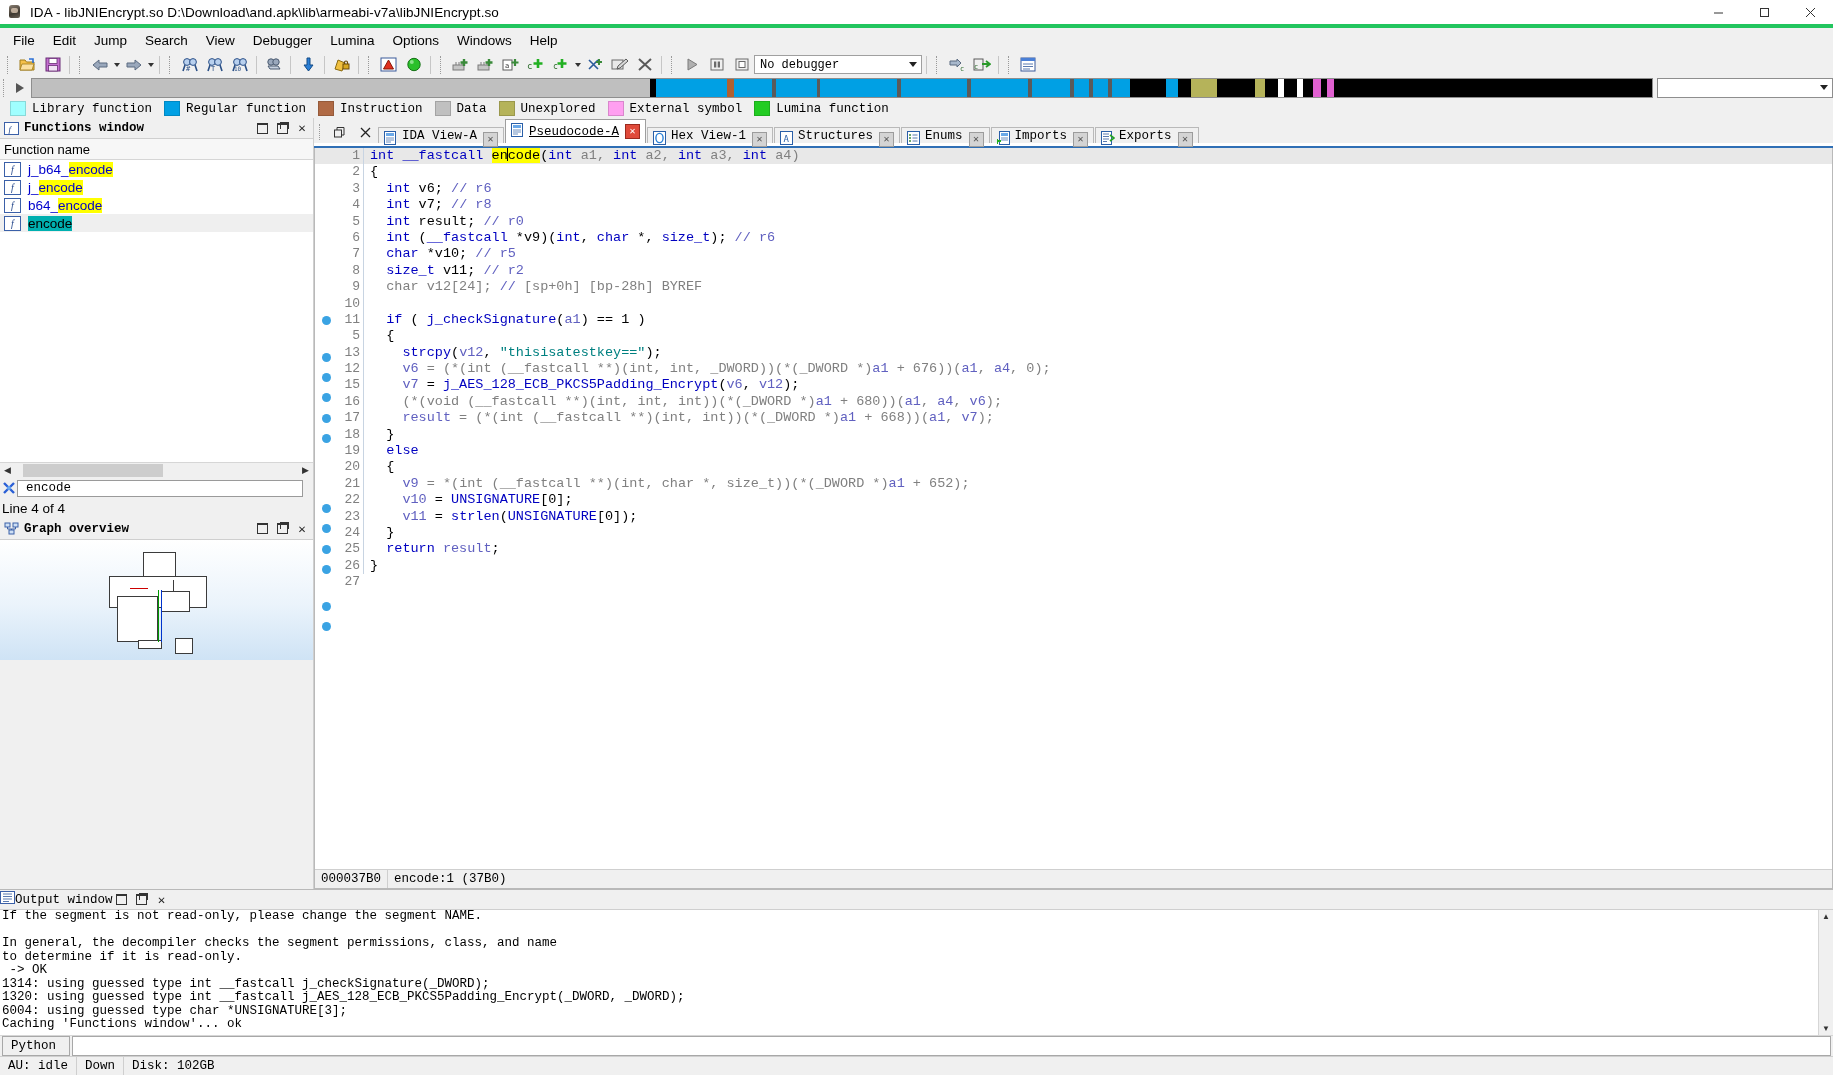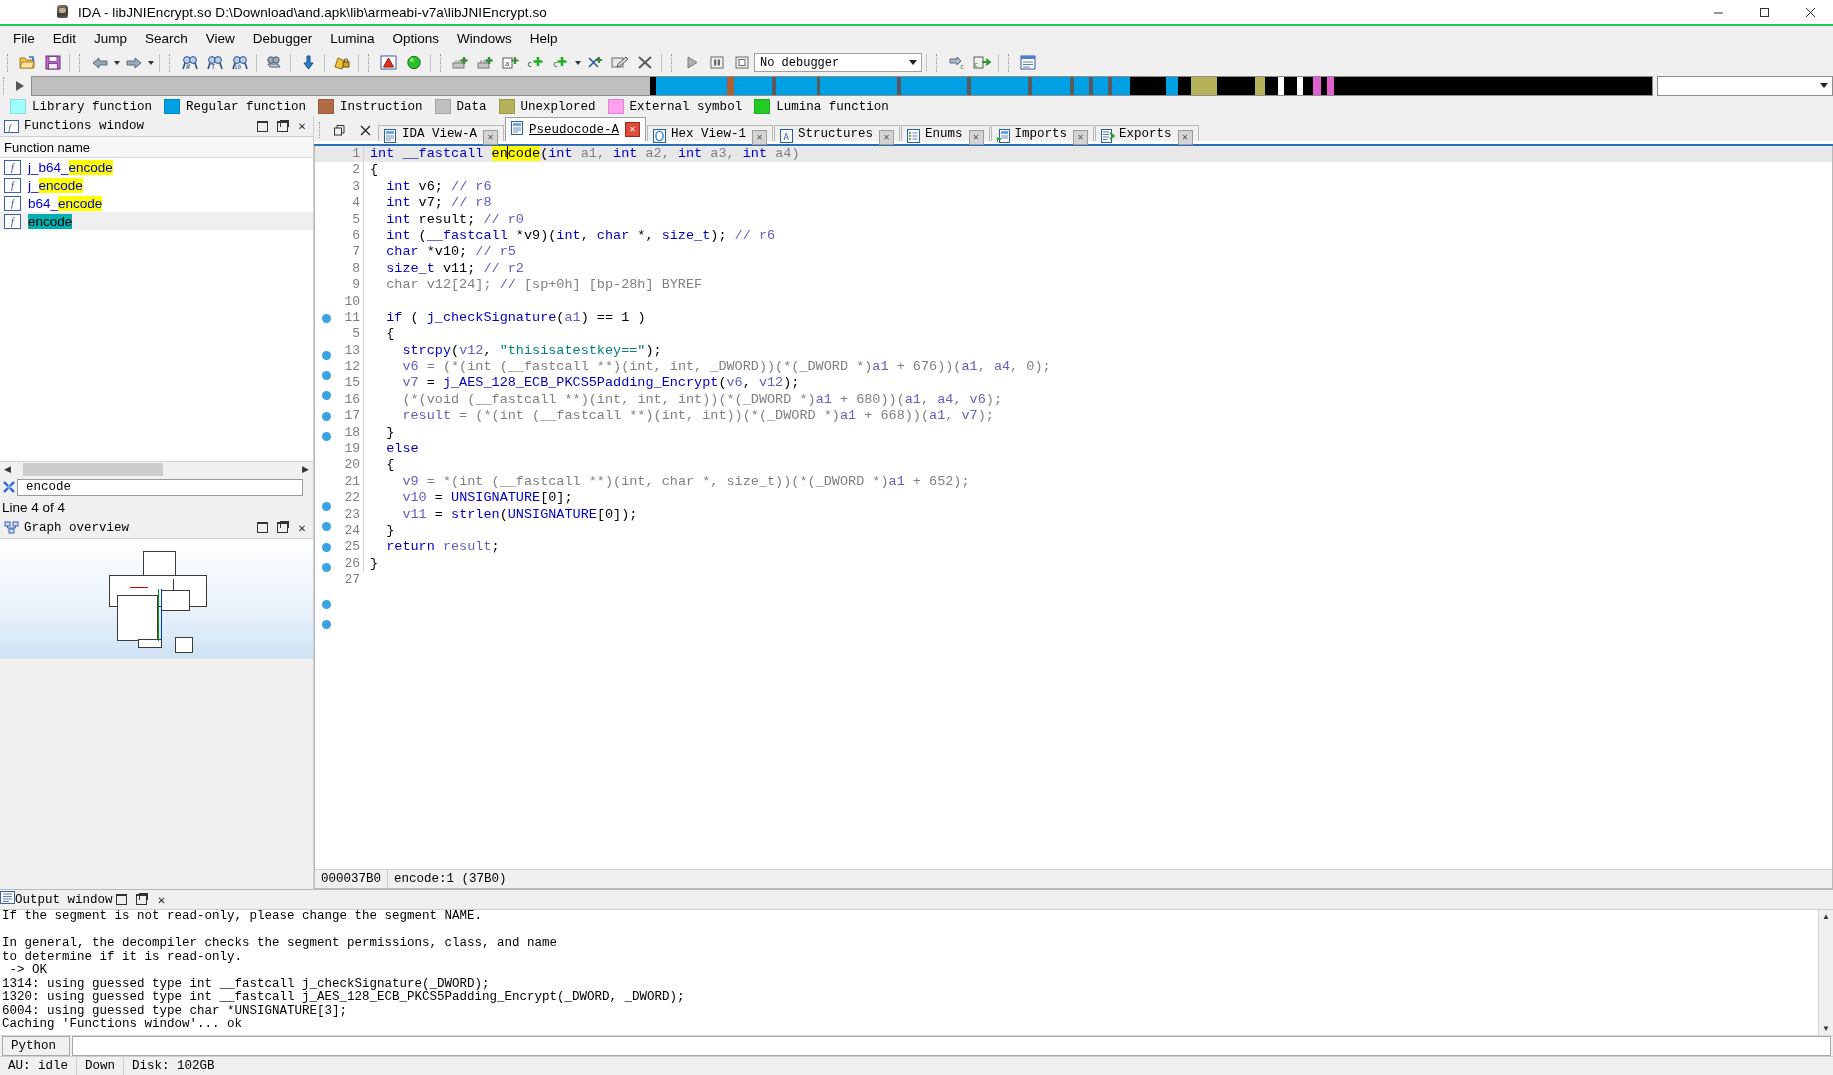--- a/index.html
+++ b/index.html
@@ -5,21 +5,21 @@
   html,body{margin:0;padding:0;}
   body{
     width:1833px;height:1075px;overflow:hidden;
     font-family:"Liberation Sans", sans-serif;
     font-size:13px;color:#000;background:#f0f0f0;
     -webkit-font-smoothing:none;
   }
   .app{width:1833px;height:1075px;position:relative;display:flex;flex-direction:column;background:#f0f0f0;}
 
   
-  .titlebar{height:24px;background:#ffffff;display:flex;align-items:center;flex:0 0 auto;border-bottom:2px solid #22c55e;padding-left:48px;}
+  .titlebar{height:24px;background:#ffffff;display:flex;align-items:center;flex:0 0 auto;border-bottom:4px solid #22c55e;}
   .tb-icon{width:18px;height:16px;margin:0 6px 0 6px;position:relative;flex:0 0 auto;}
   .tb-icon .head{position:absolute;left:3px;top:1px;width:11px;height:13px;background:linear-gradient(160deg,#8a7f72,#3e3830 60%,#6b6257);border-radius:3px 3px 2px 2px;}
   .tb-icon .head:after{content:"";position:absolute;left:2px;top:3px;width:7px;height:5px;background:#d8c4b0;border-radius:2px;opacity:.8;}
   .tb-title{font-size:13.5px;color:#000;letter-spacing:.1px;}
   .tb-spacer{flex:1 1 auto;}
   .winbtns{display:flex;height:24px;}
   .winbtn{width:46px;height:24px;display:flex;align-items:center;justify-content:center;color:#333;font-size:13px;}
   .winbtn svg{display:block;}
 
   
@@ -54,21 +54,21 @@
   .lg .sw{width:14px;height:13px;margin-right:6px;border:1px solid rgba(0,0,0,.15);}
 
   
   .bodysplit{flex:1 1 auto;display:flex;min-height:0;background:#f0f0f0;}
   .leftcol{width:313px;flex:0 0 auto;display:flex;flex-direction:column;background:#f0f0f0;border-right:1px solid #cfcfcf;}
   .rightcol{flex:1 1 auto;display:flex;flex-direction:column;min-width:0;background:#f0f0f0;}
 
   
   .panelbar{height:20px;display:flex;align-items:center;background:#f0f0f0;border-bottom:1px solid #cfcfcf;font-family:"Liberation Mono",monospace;font-size:12.5px;flex:0 0 auto;}
   .panelbar .pico{width:17px;height:15px;margin:0 4px 0 3px;display:flex;align-items:center;justify-content:center;}
-  .panelbar .ptitle{flex:1 1 auto;}
+  .panelbar .ptitle{flex:1 1 auto;font-weight:bold;}
   .pbtn{width:18px;height:16px;margin-right:2px;display:flex;align-items:center;justify-content:center;color:#222;}
   .boxicon{width:9px;height:8px;border:1px solid #333;border-top-width:2px;}
   .restoreicon{width:9px;height:8px;border:1px solid #333;border-top-width:2px;position:relative;}
   .restoreicon:after{content:"";position:absolute;left:2px;top:-3px;width:7px;height:5px;border:1px solid #333;border-top-width:2px;border-bottom:none;}
 
   
   .fnhdr{height:20px;background:#f7f7f7;border-bottom:1px solid #d6d6d6;display:flex;align-items:center;padding-left:4px;font-size:13px;flex:0 0 auto;}
   .fnlist{flex:1 1 auto;background:#fff;overflow:hidden;position:relative;}
   .fnrow{height:18px;display:flex;align-items:center;padding-left:4px;font-size:13.5px;white-space:nowrap;}
   .fnrow.sel{background:#efefef;}

